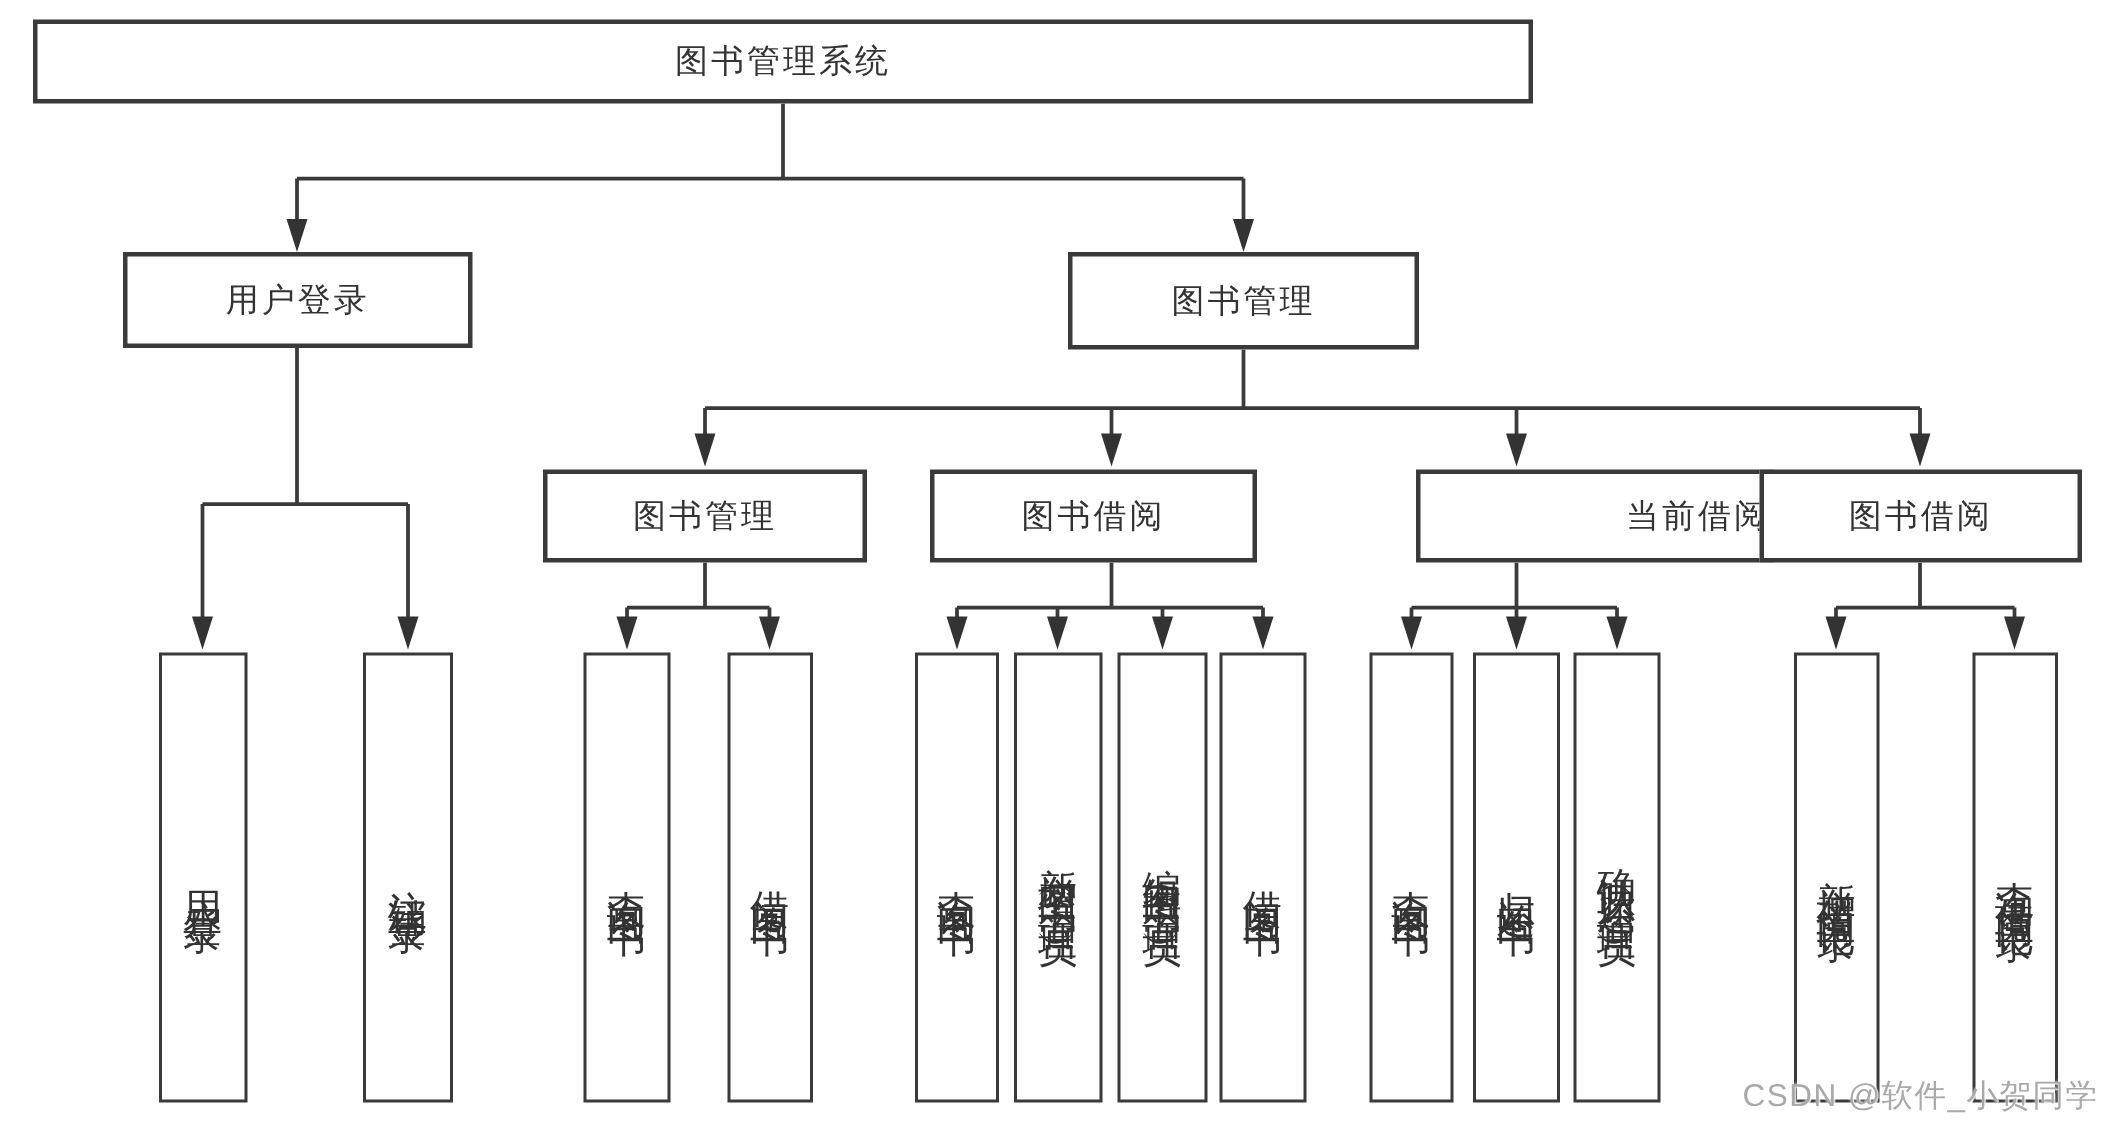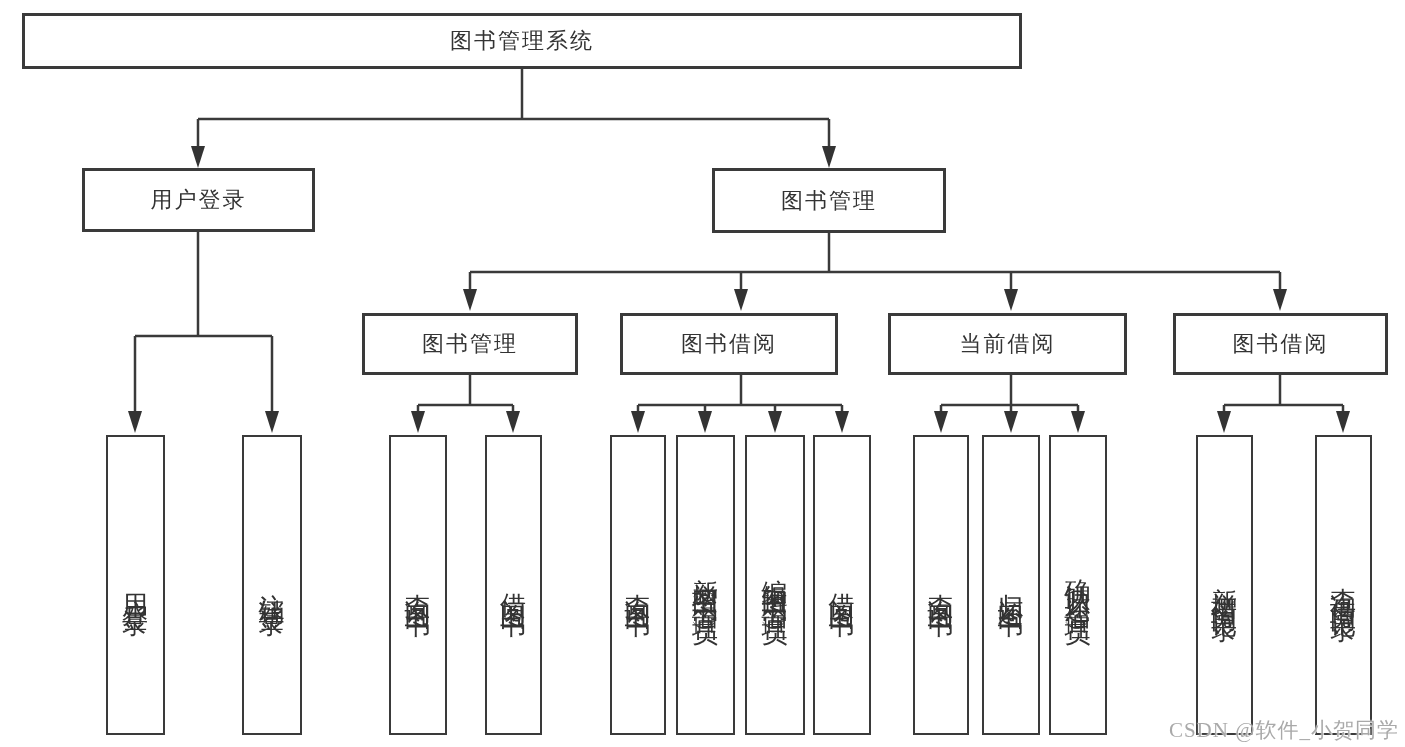--- a/index.html
+++ b/index.html
@@ -27,21 +27,21 @@
     color: #333333;
     z-index: 2;
   }
   .node.h { font-size: 22px; letter-spacing: 2px; }
   .node.root { left: 22px; top: 13px; width: 1000px; height: 56px; }
   .node.l2a  { left: 82px;  top: 168px; width: 233px; height: 64px; }
   .node.l2b  { left: 712px; top: 168px; width: 234px; height: 65px; }
   .node.l3   { top: 313px; height: 62px; }
   .node.s0 { left: 362px;  width: 216px; }
   .node.s1 { left: 620px;  width: 218px; }
-  .node.s2 { left: 888px;  width: 239px; }
+  .node.s2 { left: 944px;  width: 239px; justify-content: flex-end; }
   .node.s3 { left: 1173px; width: 215px; }
   .node.v {
     top: 435px;
     height: 300px;
     border-width: 2.5px;
     font-size: 26px;
   }
   .node.v .vt {
     writing-mode: vertical-rl;
     letter-spacing: 6px;
@@ -63,21 +63,20 @@
   .v13 { left: 1315px; width: 57px; }
   .watermark {
     position: absolute;
     right: 6px;
     bottom: 3px;
     font-size: 21px;
     color: #a9a9a9;
     text-shadow: 0 0 2px #ffffff, 1px 1px 0 rgba(255,255,255,0.7);
     z-index: 3;
     letter-spacing: 1px;
-    font-family: Liberation Serif, serif;
   }
   svg line { stroke: #3a3a3a; stroke-width: 2.5; }
   svg polygon { fill: #333333; }
 </style>
 </head>
 <body>
 
 <div class="canvas">
 
   <svg class="edges" viewBox="0 0 1405 747" xmlns="http://www.w3.org/2000/svg">

